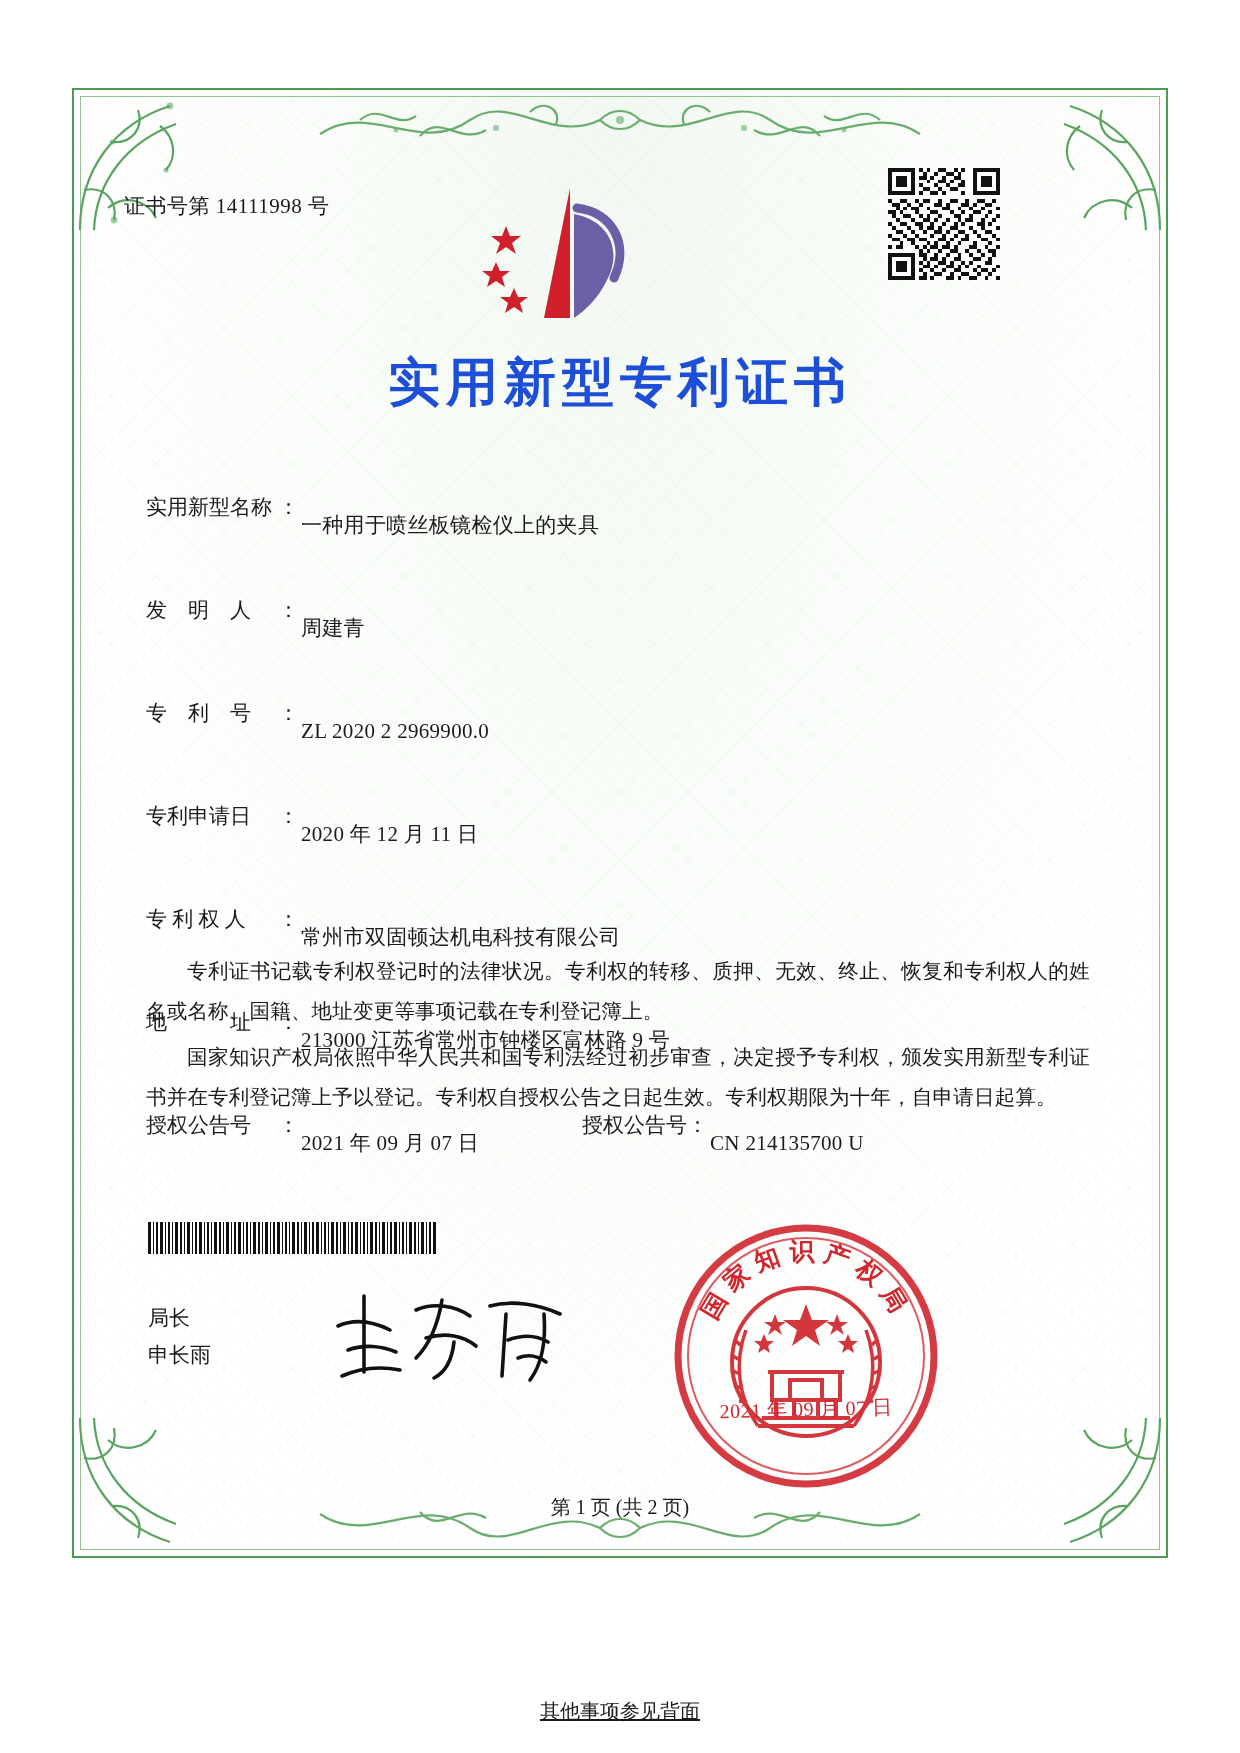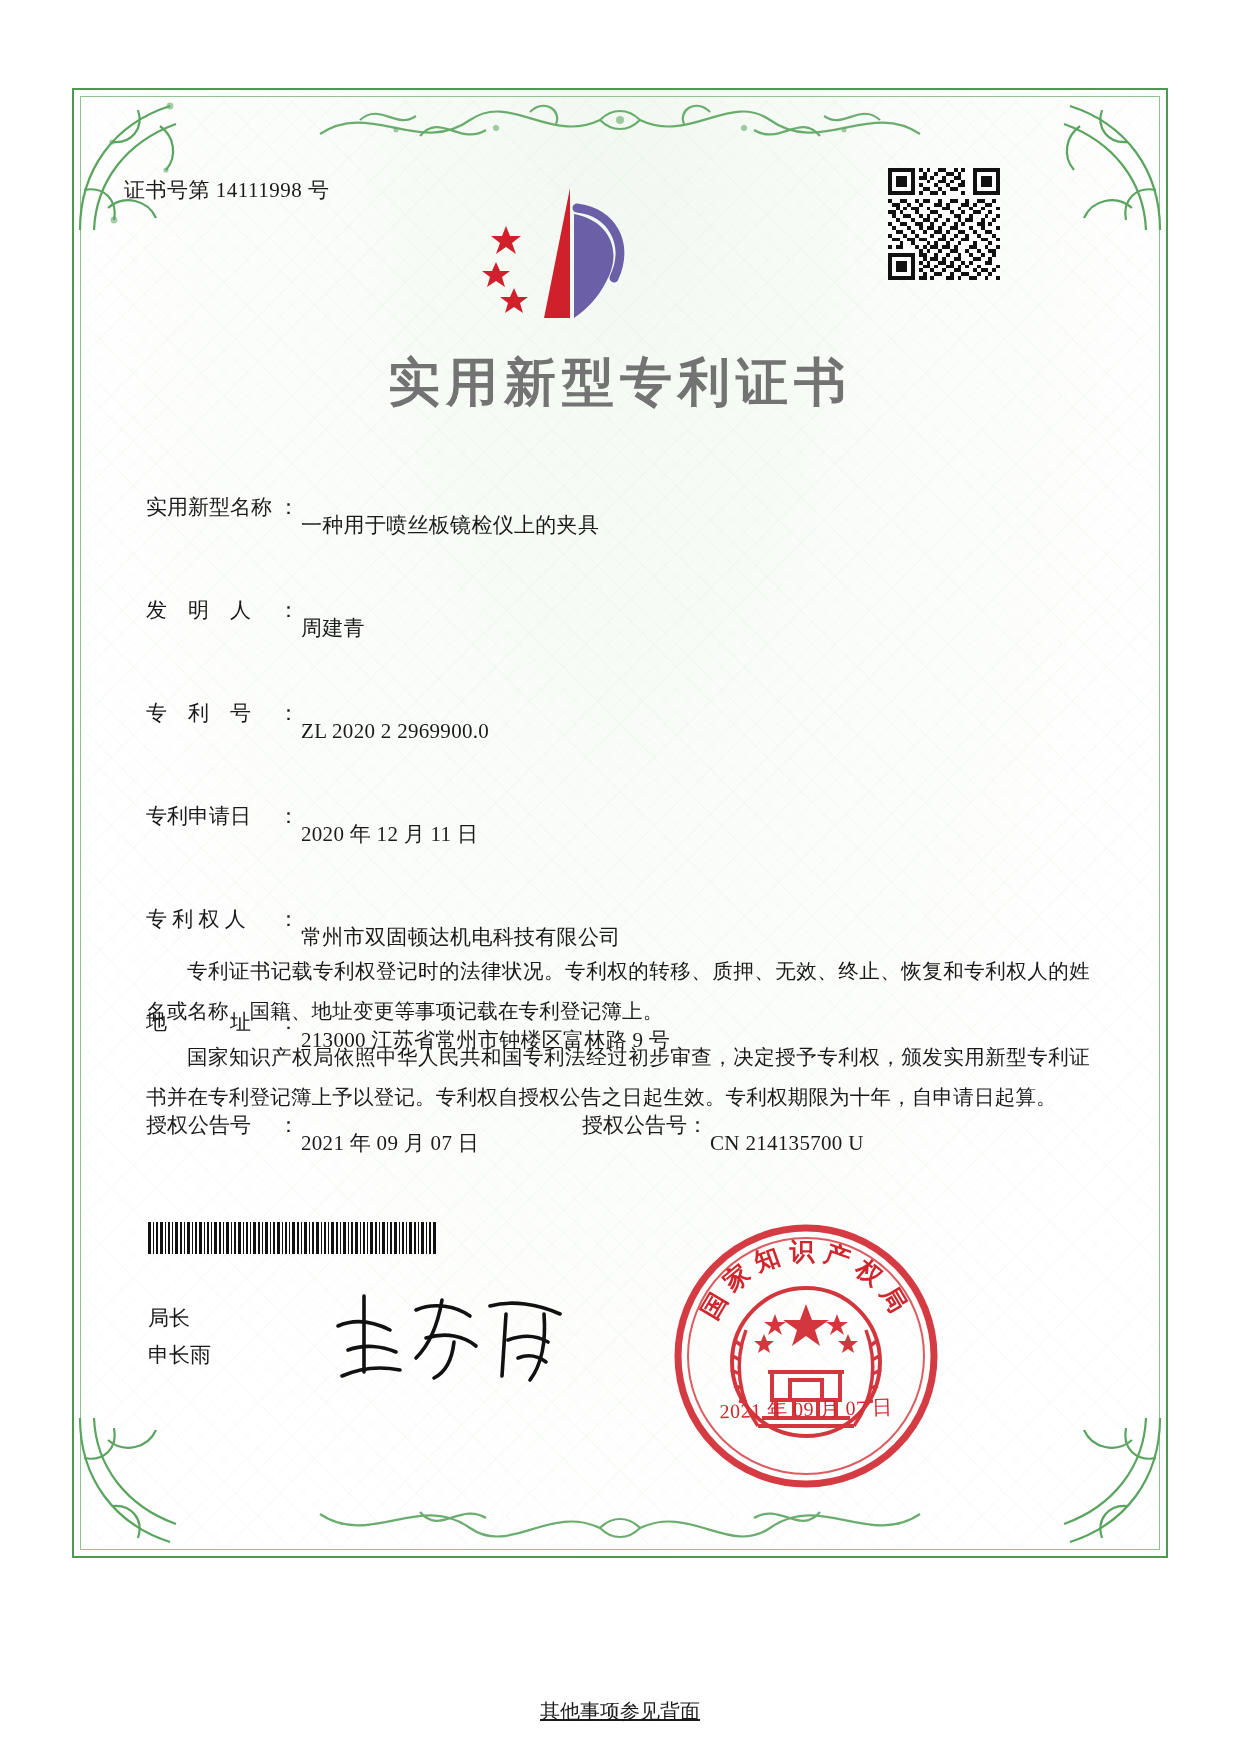--- a/index.html
+++ b/index.html
@@ -76,21 +76,21 @@
   .orn-corner { width: 150px; height: 150px; }
   .orn-tl { left: 74px;  top: 90px; }
   .orn-tr { left: 1016px; top: 90px; transform: scaleX(-1); }
   .orn-bl { left: 74px;  top: 1408px; transform: scaleY(-1); }
   .orn-br { left: 1016px; top: 1408px; transform: scale(-1,-1); }
 
   
   .cert-no {
     position: absolute;
     left: 124px;
-    top: 176px;
+    top: 192px;
     font-size: 21px;
     letter-spacing: .5px;
     color: #1a1a1a;
     white-space: nowrap;
   }
 
   .logo {
     position: absolute;
     left: 478px;
     top: 178px;
@@ -110,21 +110,21 @@
   .cert-title {
     position: absolute;
     left: 0;
     right: 0;
     top: 348px;
     text-align: center;
     font-family: "DejaVu Serif", "Liberation Serif", serif;
     font-weight: bold;
     font-size: 52px;
     letter-spacing: 6px;
-    color: #737373;
+    color: #1d4ed8;
   }
 
   
   .fields {
     position: absolute;
     left: 146px;
     top: 478px;
     width: 940px;
   }
   .field-row {
@@ -734,15 +734,16 @@
       </g>
     </g>
 
     <text font-family="'DejaVu Serif','Liberation Serif',serif" font-size="25" font-weight="bold" fill="#d0262d" letter-spacing="8">
       <textPath href="#sealTopArc" startOffset="50%" text-anchor="middle">国家知识产权局</textPath>
     </text>
   </svg>
 
   <div class="seal-date">2021 年 09 月 07 日</div>
 
+  <div class="page-no">第 1 页 (共 2 页)</div>
   <div class="foot-note">其他事项参见背面</div>
 
 </div>
 
 </body></html>

